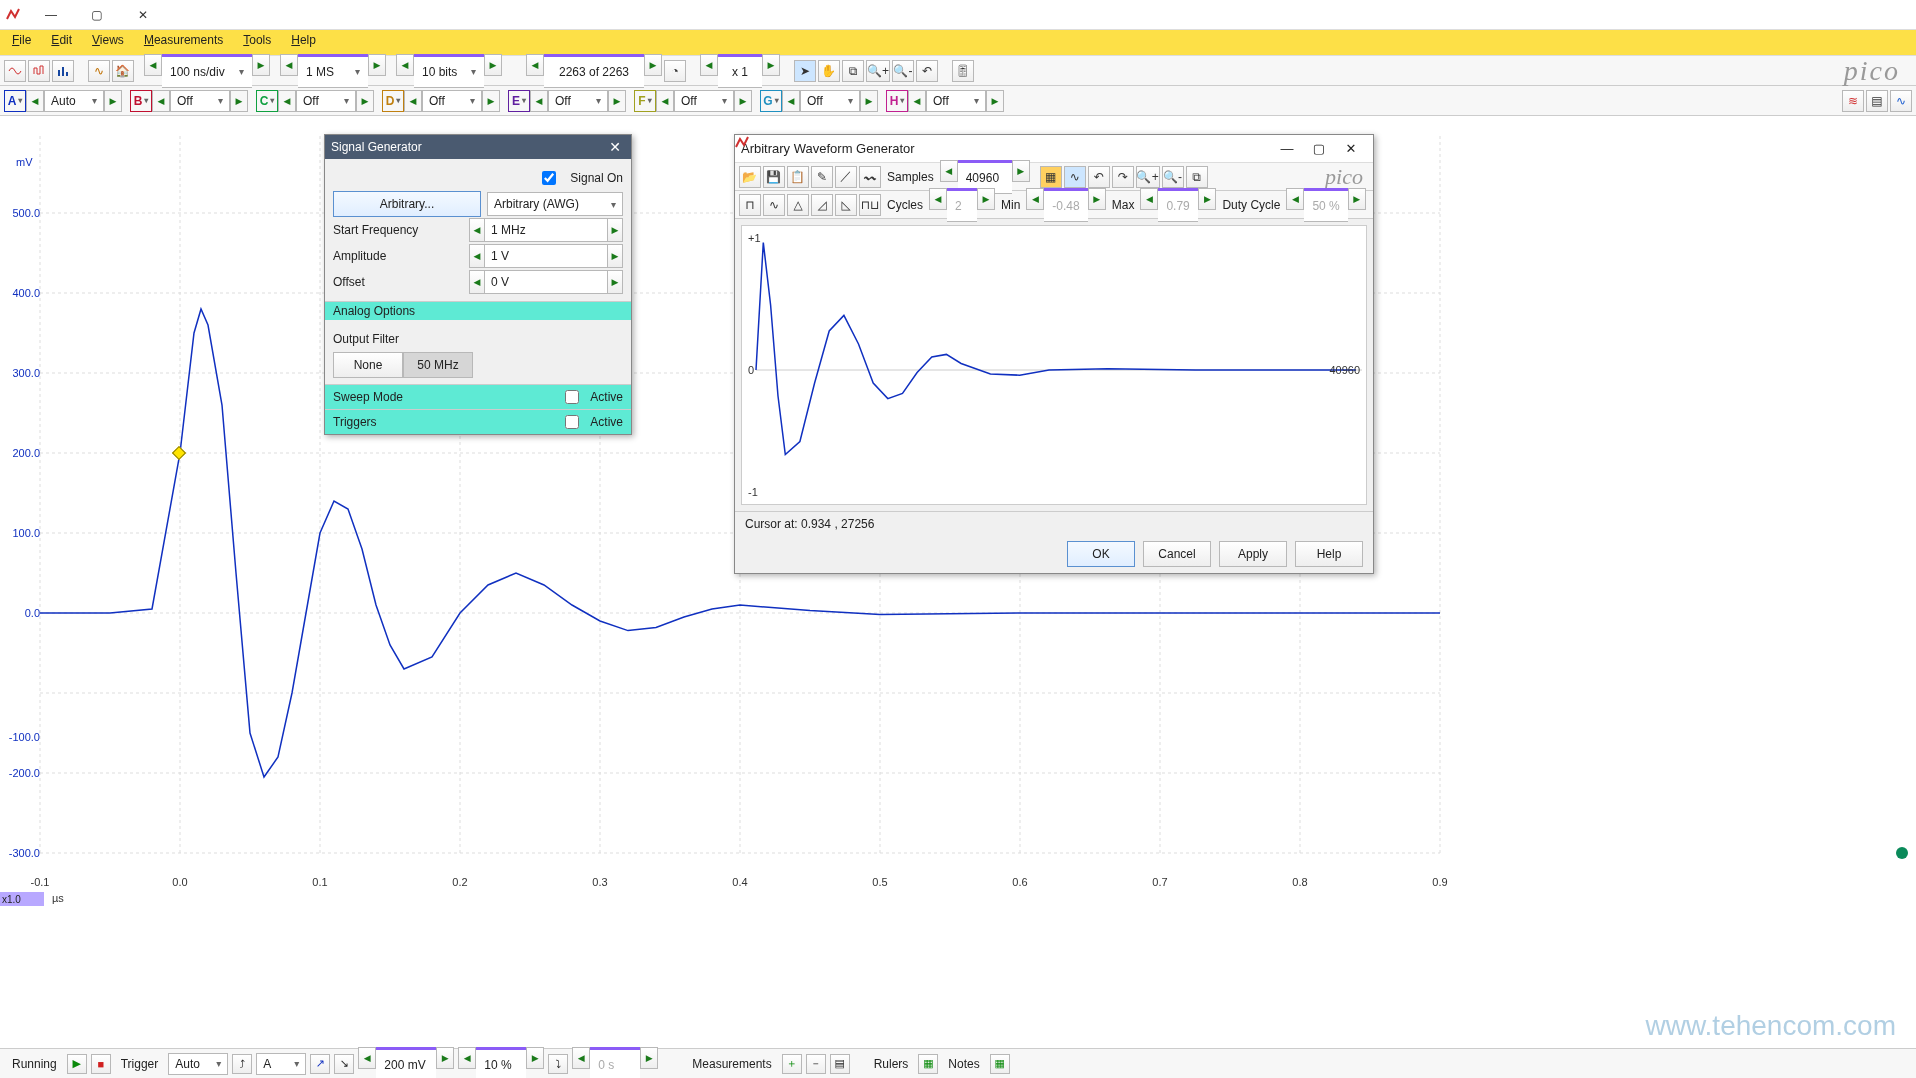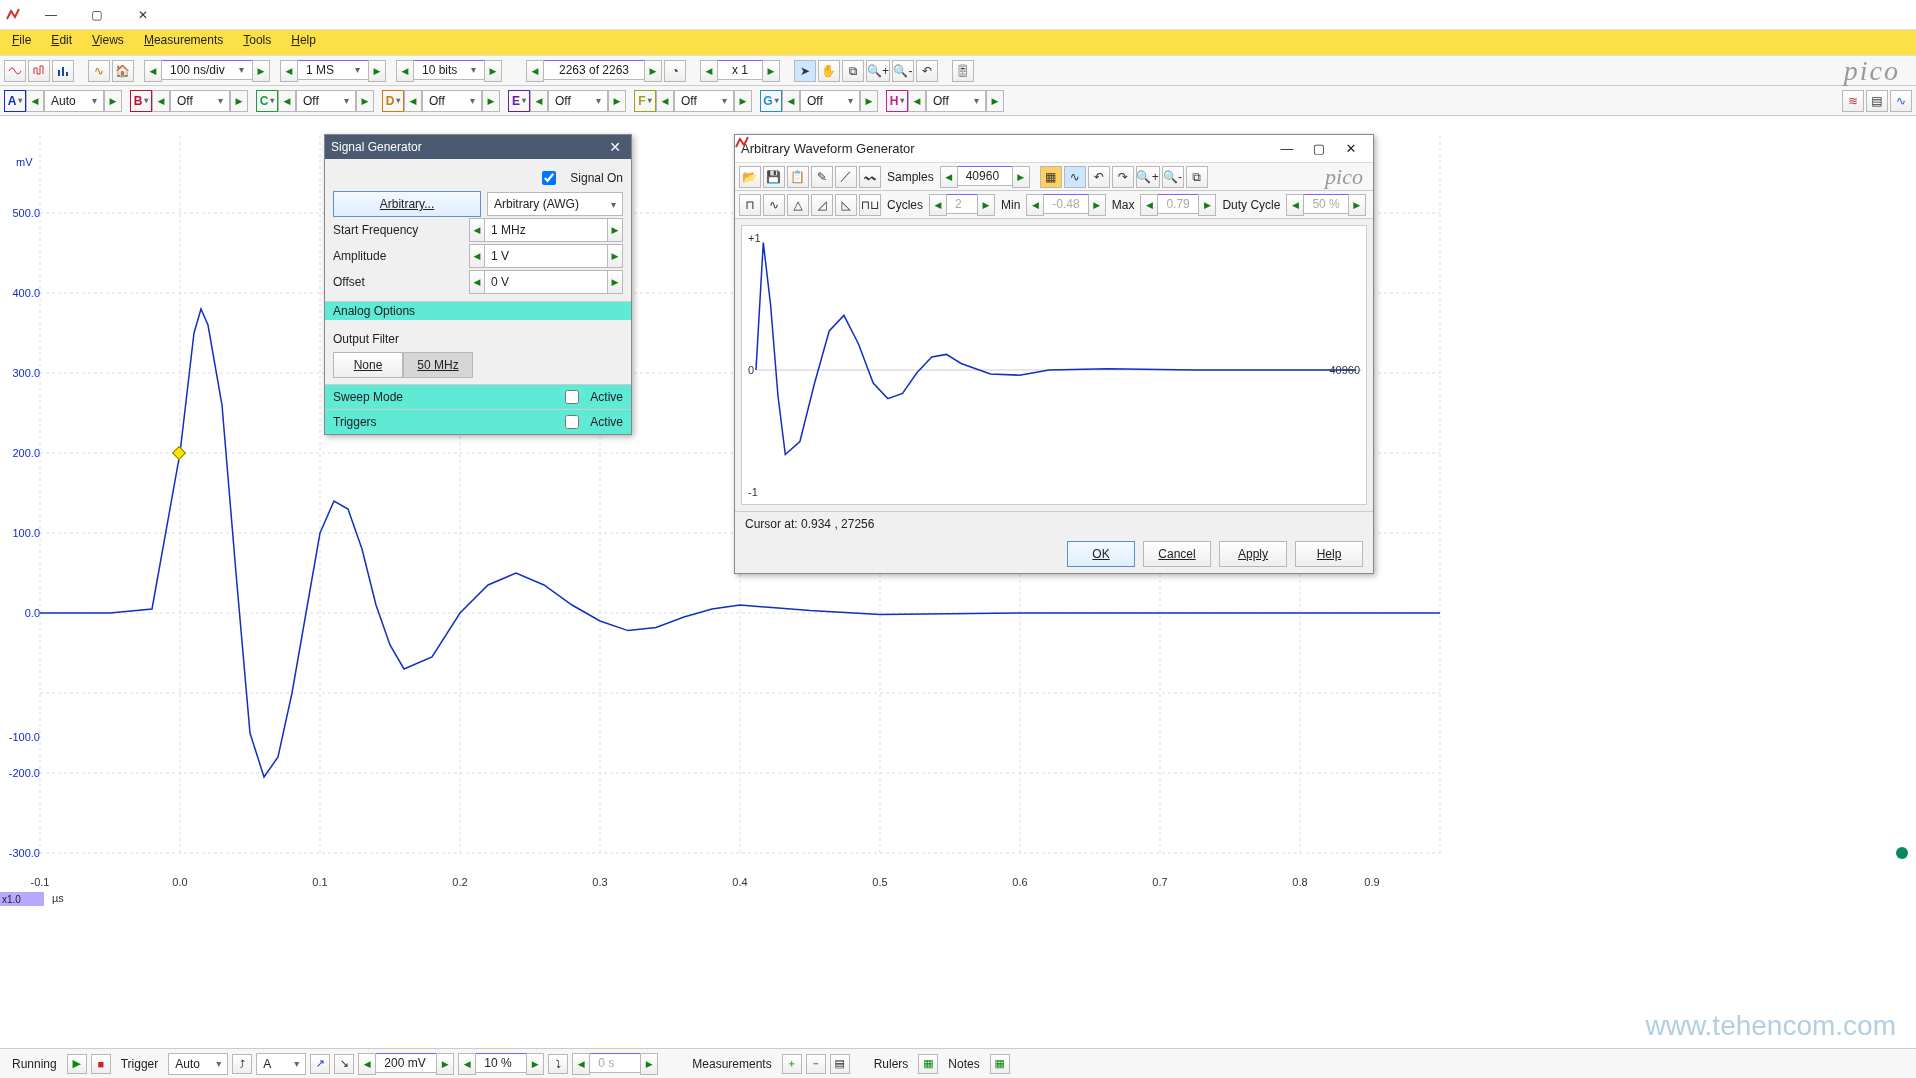--- a/index.html
+++ b/index.html
@@ -9,21 +9,21 @@
   .titlebar .title { flex:1; font-size:13px; color:#222; }
   .titlebar .winbtn { width:46px; height:30px; display:flex; align-items:center; justify-content:center; color:#333; }
   .menubar { height:26px; background:#fde047; display:flex; align-items:flex-start; padding:0 2px; border-bottom:1px solid #ddd; }
   .menubar span { padding:3px 10px; }
   .menubar span u { text-decoration:underline; }
   .toolbar { height:30px; background:#f7f7f7; border-bottom:1px solid #ccc; display:flex; align-items:center; padding:0 4px; gap:2px; }
   .btn { height:22px; min-width:22px; border:1px solid #b8b8b8; background:linear-gradient(#fff,#eee); display:flex; align-items:center; justify-content:center; padding:0 6px; font-size:12px; color:#333; }
   .btn.icon { min-width:22px; padding:0; }
   .spin { display:flex; }
   .spin .bl, .spin .br { width:18px; height:22px; border:1px solid #b8b8b8; background:linear-gradient(#fff,#eee); display:flex; align-items:center; justify-content:center; color:#1a7a1a; font-size:10px; }
-  .spin .mid { height:20px; border-top:1px solid #8b5cf6; border-bottom:1px solid #b8b8b8; background:#fff; padding:0 8px; display:flex; align-items:center; font-size:12px; min-width:70px; }
+  .spin .mid { height:34px; border-top:3px solid #8b5cf6; border-bottom:1px solid #b8b8b8; background:#fff; padding:0 8px; display:flex; align-items:center; font-size:12px; min-width:70px; }
   .spin .mid.sel::after { content:"▾"; margin-left:auto; color:#666; font-size:10px; }
   .toolbar .logo { margin-left:auto; font-family:serif; font-size:28px; color:#999; letter-spacing:2px; font-style:italic; padding-right:12px;}
   .chanbar { height:30px; background:#f7f7f7; border-bottom:1px solid #ccc; display:flex; align-items:center; padding:0 4px; gap:2px; }
   .chitem { display:flex; align-items:center; gap:0; margin-right:6px; }
   .chlabel { width:22px; height:22px; border:1px solid #b8b8b8; display:flex; align-items:center; justify-content:center; font-weight:bold; font-size:12px; }
   .chlabel::after { content:"▾"; font-size:8px; margin-left:2px; color:#666; }
   .chsel { height:22px; border:1px solid #b8b8b8; background:#fff; padding:0 6px; display:flex; align-items:center; min-width:60px; font-size:12px; }
   .chsel::after { content:"▾"; margin-left:auto; color:#666; font-size:10px; }
 
   .plot-area { position:relative; height:790px; background:#fff; }
@@ -40,21 +40,21 @@
 
   .dlg { position:absolute; background:#f0f0f0; border:1px solid #888; box-shadow:2px 2px 6px rgba(0,0,0,0.3); }
   .dlg .hdr { height:24px; display:flex; align-items:center; padding:0 6px; font-size:12px; }
   .dlg.siggen .hdr { background:#4a5a70; color:#fff; }
   .dlg .hdr .x { margin-left:auto; color:#fff; font-size:14px; padding:0 4px; }
   .dlg .body { padding:6px 8px; }
   .dlg .row { display:flex; align-items:center; height:26px; gap:6px; }
   .dlg .label { width:130px; font-size:12px; color:#222; }
   .dlg input[type=checkbox] { width:14px; height:14px; }
   .sect-hdr { font-size:12px; color:#222; padding:2px 8px; border-top:1px solid #ccc; background:#5eead4; }
-  .dlg-btn { height:26px; padding:7px 12px; border:1px solid #b8b8b8; background:linear-gradient(#fff,#eee); display:flex; align-items:center; justify-content:center; font-size:12px;text-decoration:underline; }
+  .dlg-btn { height:26px; padding:7px 12px; border:1px solid #b8b8b8; background:linear-gradient(#fff,#eee); display:flex; align-items:center; justify-content:center; font-size:12px; }
   .dlg-btn.active { background:#d6d6d6; }
   .dlg-btn.blue { border:1px solid #5a90d0; background:linear-gradient(#f4f9ff,#e0eeff); }
   .combo { height:24px; border:1px solid #b8b8b8; background:#fff; display:flex; align-items:center; padding:0 6px; flex:1; font-size:12px; }
   .combo::after { content:"▾"; margin-left:auto; color:#666; font-size:10px; }
   .numspin { display:flex; height:24px; flex:1; }
   .numspin .l, .numspin .r { width:16px; border:1px solid #b8b8b8; background:linear-gradient(#fff,#eee); display:flex; align-items:center; justify-content:center; font-size:10px; color:#1a7a1a; }
   .numspin .m { flex:1; border-top:1px solid #b8b8b8; border-bottom:1px solid #b8b8b8; background:#fff; padding:0 6px; display:flex; align-items:center; font-size:12px; }
 
   .awg { position:absolute; background:#f0f0f0; border:1px solid #888; box-shadow:2px 2px 6px rgba(0,0,0,0.3); }
   .awg .hdr { height:28px; background:#fff; border-bottom:1px solid #ddd; display:flex; align-items:center; padding:0 6px; font-size:13px; }
@@ -265,21 +265,21 @@
         <div class="xlabel" style="left: 40px; top: 0px;">-0.1</div>
         <div class="xlabel" style="left: 180px; top: 0px;">0.0</div>
         <div class="xlabel" style="left: 320px; top: 0px;">0.1</div>
         <div class="xlabel" style="left: 460px; top: 0px;">0.2</div>
         <div class="xlabel" style="left: 600px; top: 0px;">0.3</div>
         <div class="xlabel" style="left: 740px; top: 0px;">0.4</div>
         <div class="xlabel" style="left: 880px; top: 0px;">0.5</div>
         <div class="xlabel" style="left: 1020px; top: 0px;">0.6</div>
         <div class="xlabel" style="left: 1160px; top: 0px;">0.7</div>
         <div class="xlabel" style="left: 1300px; top: 0px;">0.8</div>
-        <div class="xlabel" style="left: 1372px; top: 0px; text-align: center;">0.9</div>
+        <div class="xlabel" style="left: 1440px; top: 0px; text-align: center;">0.9</div>
       </div>
     <div class="xzoom" style="top:16px;width:44px;">x1.0</div>
     <div class="xunit" style="top:16px;">µs</div>
   </div>
 
   <div class="dlg siggen" style="left:324px;top:18px;width:308px;">
     <div class="hdr">
       <span>Signal Generator</span>
       <span class="x">✕</span>
     </div>

